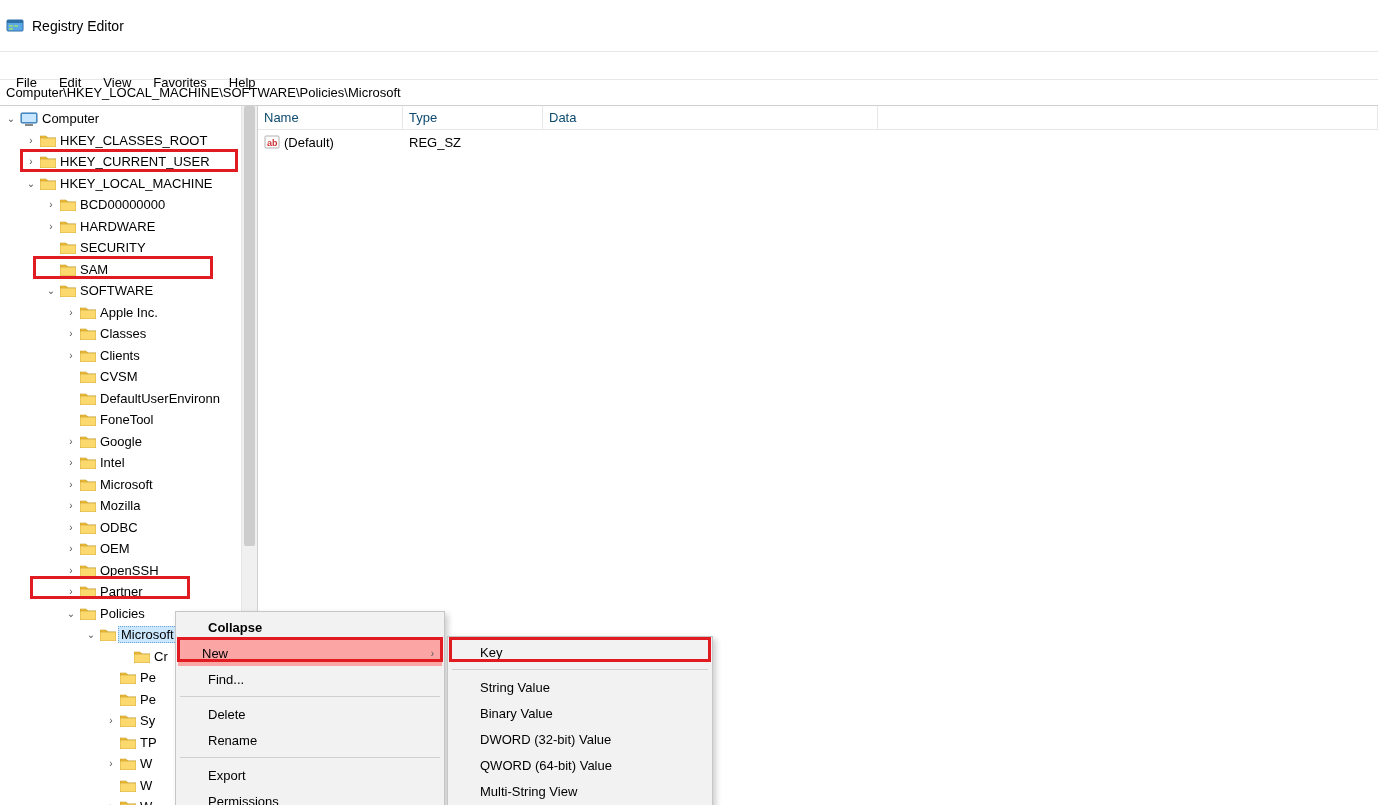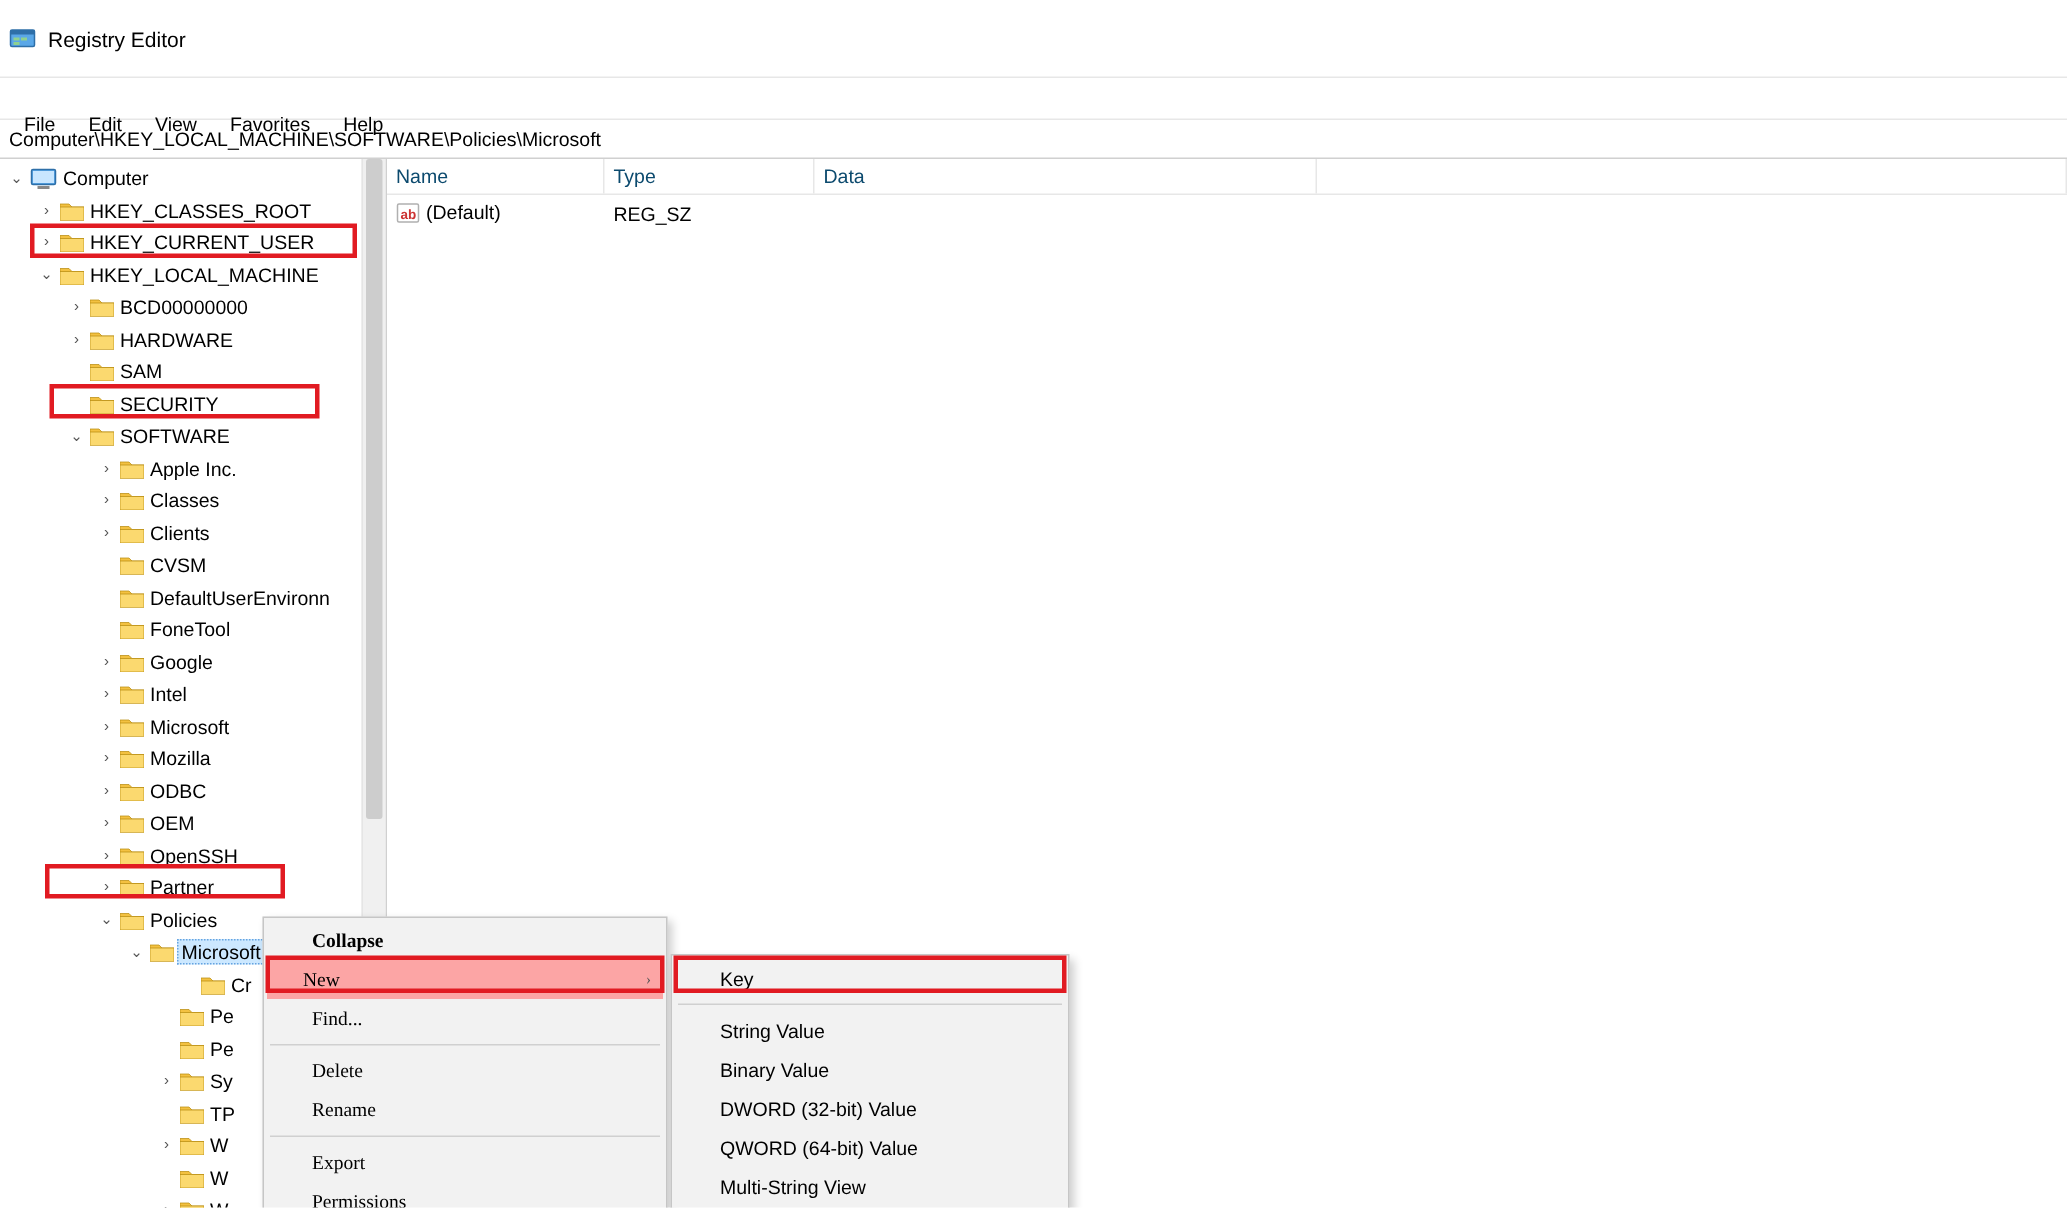--- a/index.html
+++ b/index.html
@@ -136,21 +136,21 @@
     color: #0c4a6e;
     font-size: 13px;
   }
   .list-body .row {
     display: flex;
     height: 24px;
     align-items: center;
   }
   .list-body .cell {
     padding: 0 6px;
-    display: flex; align-items: flex-start;
+    display: flex; align-items: flex-end;
     font-size: 13px;
   }
   .string-icon {
     width: 16px; height: 16px;
     margin-right: 4px;
     flex-shrink: 0;
   }
   .col-name { width: 145px; }
   .col-type { width: 140px; }
   .col-data { width: 335px; }
@@ -182,21 +182,21 @@
     background: #d0d0d0;
     margin: 4px 2px;
   }
   .ctxmenu .sub-arrow {
     position: absolute;
     right: 8px;
     font-size: 10px;
     color: #555;
   }
   #ctx-main { left: 175px; top: 611px; width: 270px; }
-  #ctx-main .ctx-item { padding-right: 30px; font-family: Liberation Serif, serif; }
+  #ctx-main .ctx-item { padding-right: 30px; }
   #ctx-sub { left: 447px; top: 636px; width: 266px; }
 </style>
 </head>
 <body>
 
 <div class="titlebar">
   <svg class="app-icon" viewBox="0 0 18 18">
     <rect x="1" y="3" width="16" height="11" rx="1" fill="#5aa7e8" stroke="#2e6fa8"></rect>
     <rect x="1" y="3" width="16" height="3" fill="#2e6fa8"></rect>
     <rect x="3" y="8" width="4" height="2" fill="#8fd18f"></rect>
@@ -275,29 +275,29 @@
             <rect class="folder-svg-body folder-svg-stroke" x="0" y="4" width="16" height="9"></rect>
           </svg>
         <span class="label">HARDWARE</span>
       </div>
       <div class="tree-row" style="padding-left:44px">
         <span class="expander blank">›</span>
         <svg class="folder-icon" viewBox="0 0 16 13">
             <path class="folder-svg-tab folder-svg-stroke" d="M0 2 h6 l2 2 h8 v9 h-16 z"></path>
             <rect class="folder-svg-body folder-svg-stroke" x="0" y="4" width="16" height="9"></rect>
           </svg>
+        <span class="label">SECURITY</span>
+      </div>
+      <div class="tree-row" style="padding-left:44px">
+        <span class="expander blank">›</span>
+        <svg class="folder-icon" viewBox="0 0 16 13">
+            <path class="folder-svg-tab folder-svg-stroke" d="M0 2 h6 l2 2 h8 v9 h-16 z"></path>
+            <rect class="folder-svg-body folder-svg-stroke" x="0" y="4" width="16" height="9"></rect>
+          </svg>
         <span class="label">SAM</span>
-      </div>
-      <div class="tree-row" style="padding-left:44px">
-        <span class="expander blank">›</span>
-        <svg class="folder-icon" viewBox="0 0 16 13">
-            <path class="folder-svg-tab folder-svg-stroke" d="M0 2 h6 l2 2 h8 v9 h-16 z"></path>
-            <rect class="folder-svg-body folder-svg-stroke" x="0" y="4" width="16" height="9"></rect>
-          </svg>
-        <span class="label">SECURITY</span>
       </div>
       <div class="tree-row" style="padding-left:44px">
         <span class="expander">⌄</span>
         <svg class="folder-icon" viewBox="0 0 16 13">
             <path class="folder-svg-tab folder-svg-stroke" d="M0 2 h6 l2 2 h8 v9 h-16 z"></path>
             <rect class="folder-svg-body folder-svg-stroke" x="0" y="4" width="16" height="9"></rect>
           </svg>
         <span class="label">SOFTWARE</span>
       </div>
 

